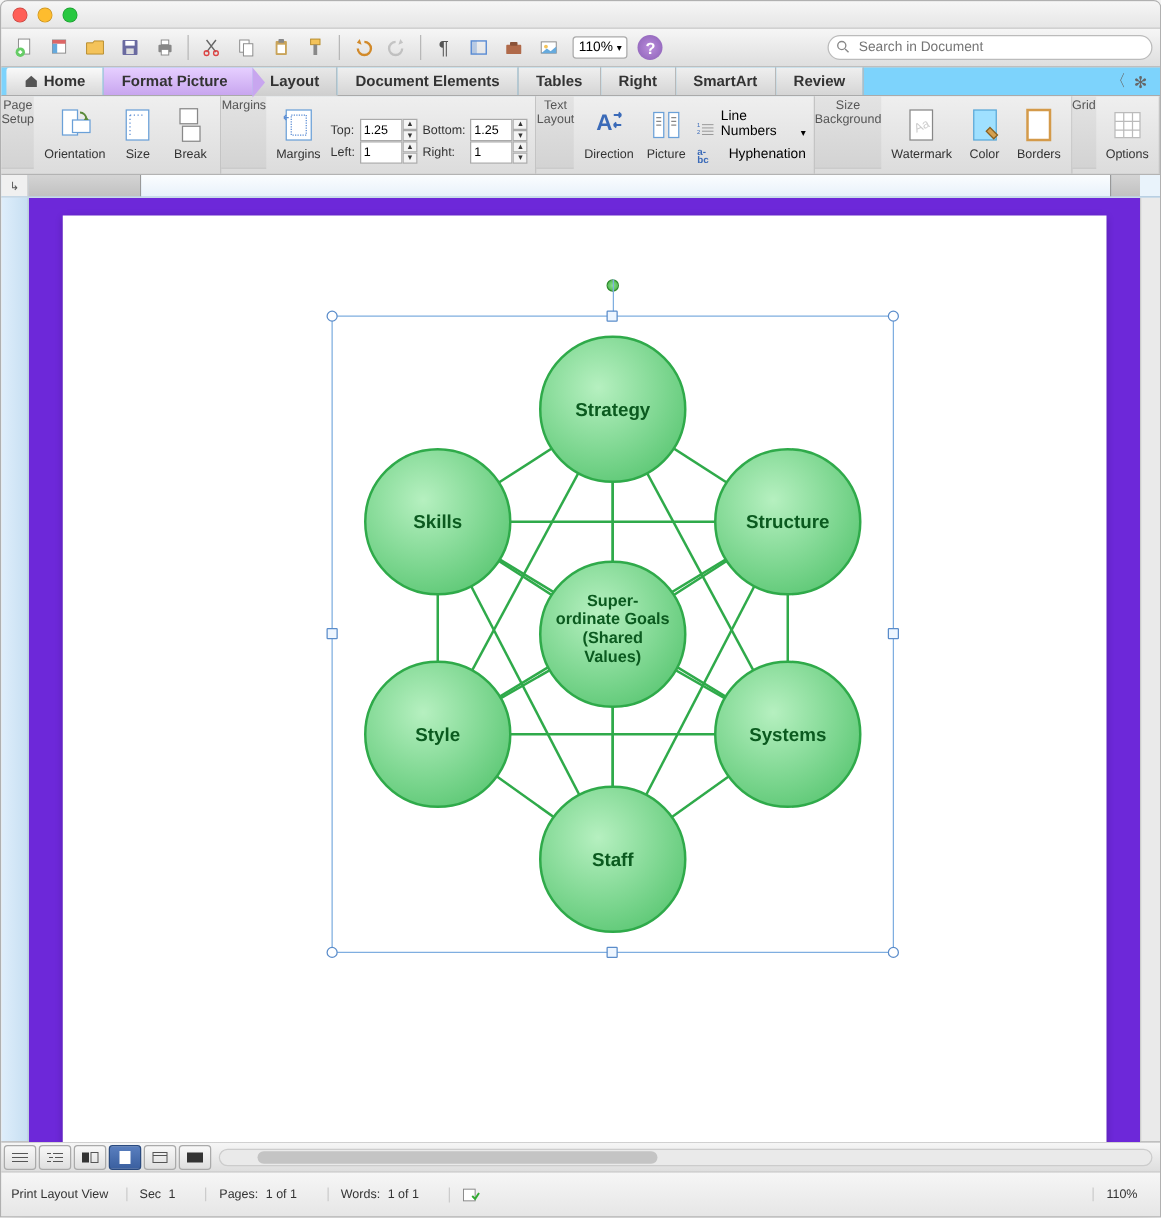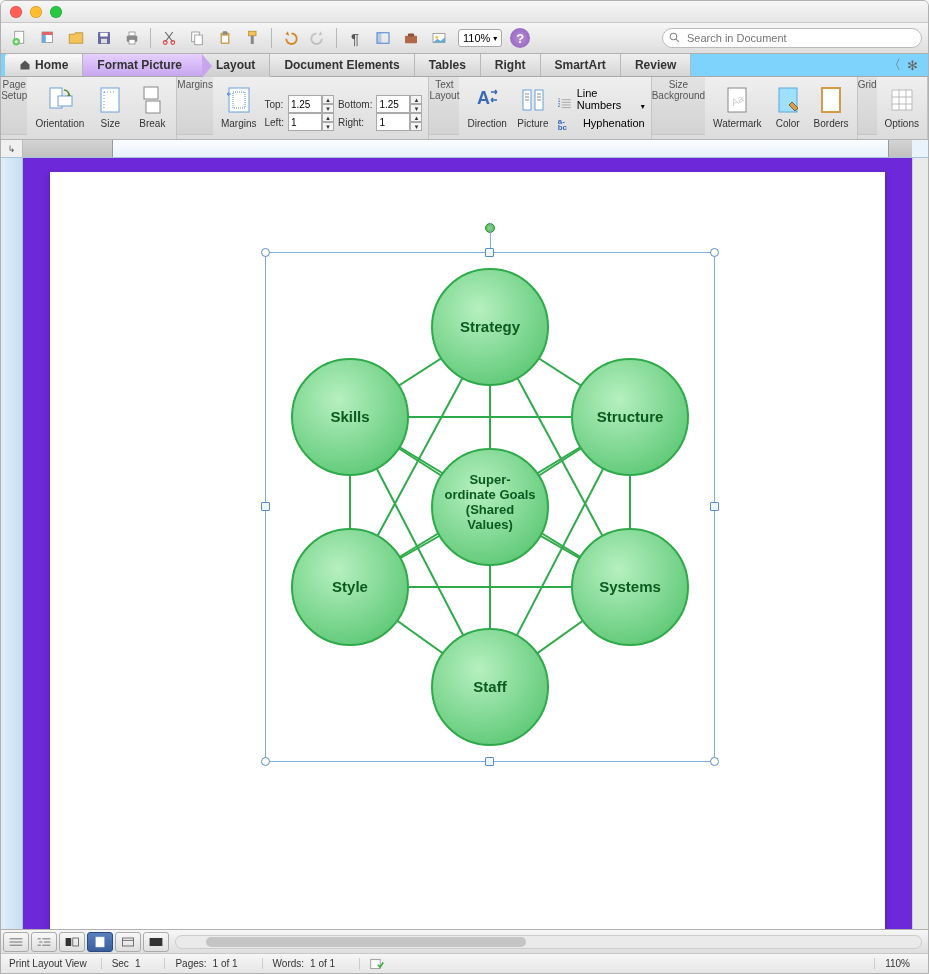--- a/index.html
+++ b/index.html
@@ -55,21 +55,21 @@
 .rot{width:10px;height:10px;background:radial-gradient(#8fe28f,#3fae3f);border:1px solid #2d8a2d;border-radius:50%;position:absolute}
 svg.diagram{position:absolute;left:215px;top:80px;width:450px;height:510px}
 .node text{fill:#0b5a1f;font-weight:bold;font-size:15px}
 .scrollbar-v{width:16px;background:#eaeaea;border-left:1px solid #ccc}
 .bottombar{display:flex;flex-direction:column}
 .viewbar{height:24px;background:linear-gradient(#f6f6f6,#dedede);border-top:1px solid #b0b0b0;display:flex;align-items:center;font-size:10px;color:#333}
 .vbtn{width:26px;height:20px;border:1px solid #aaa;background:linear-gradient(#f8f8f8,#dfdfdf);margin-left:2px;border-radius:3px;display:flex;align-items:center;justify-content:center;cursor:pointer}
 .vbtn.active{background:linear-gradient(#5a7fbf,#3a5f9f);border-color:#2a4a7f}
 .hscroll{flex:1;height:14px;background:#eaeaea;border:1px solid #ccc;border-radius:7px;margin:0 6px;position:relative}
 .hscroll .thumb{position:absolute;left:30px;top:1px;bottom:1px;width:320px;background:#c4c4c4;border-radius:6px}
-.status{height:20px;background:linear-gradient(#f6f6f6,#e6e6e6);border-top:1px solid #c8c8c8;display:flex;align-items:center;font-size:10px;color:#333;padding:0 8px;gap:14px}
+.status{height:36px;background:linear-gradient(#f6f6f6,#e6e6e6);border-top:1px solid #c8c8c8;display:flex;align-items:center;font-size:10px;color:#333;padding:0 8px;gap:14px}
 .status .cell{border-left:1px solid #ccc;padding:0 10px;display:flex;gap:6px}
 </style>
 </head>
 <body>
 
 <div class="window">
 
   <div class="titlebar">
     <div class="traffic">
       <div class="tl red"></div>

